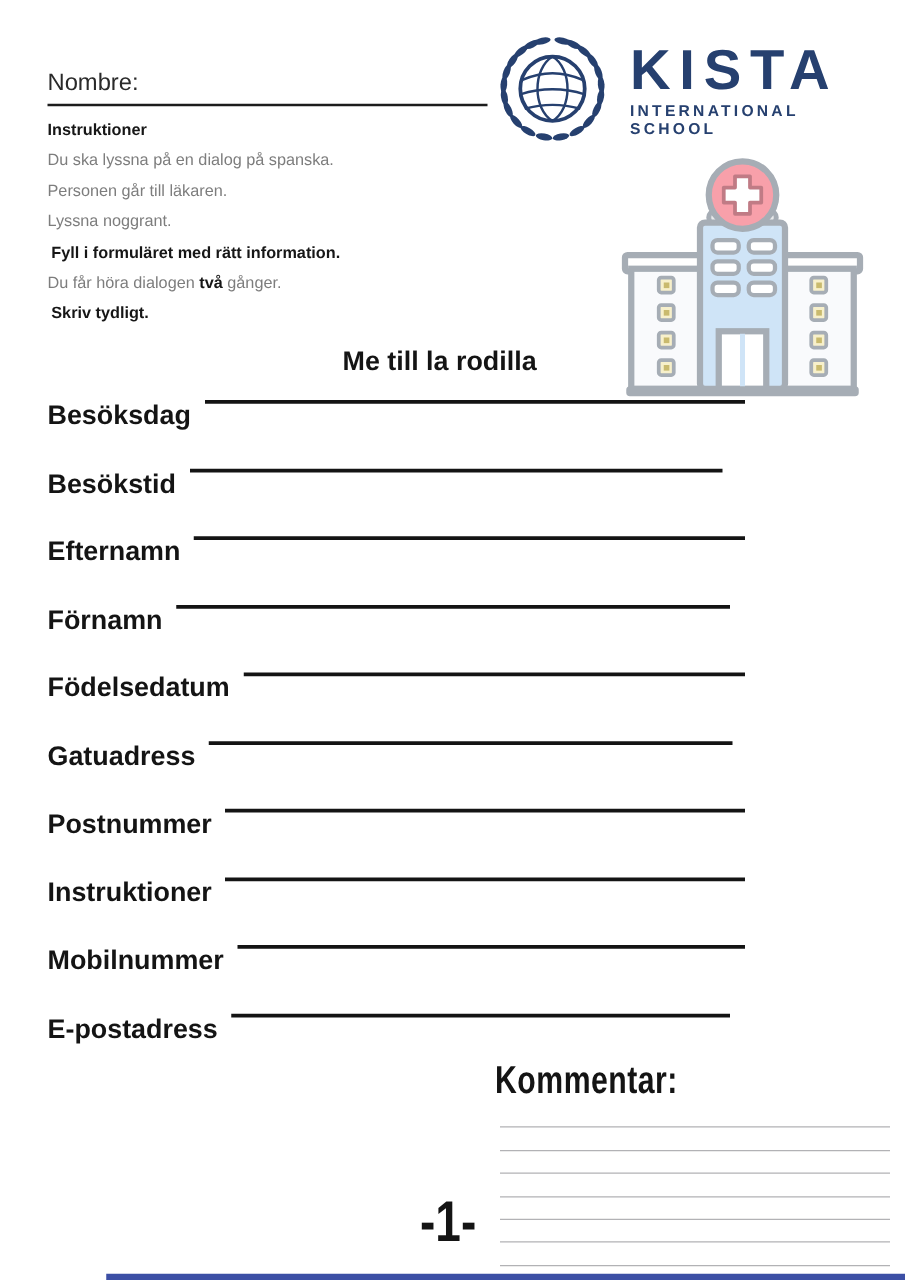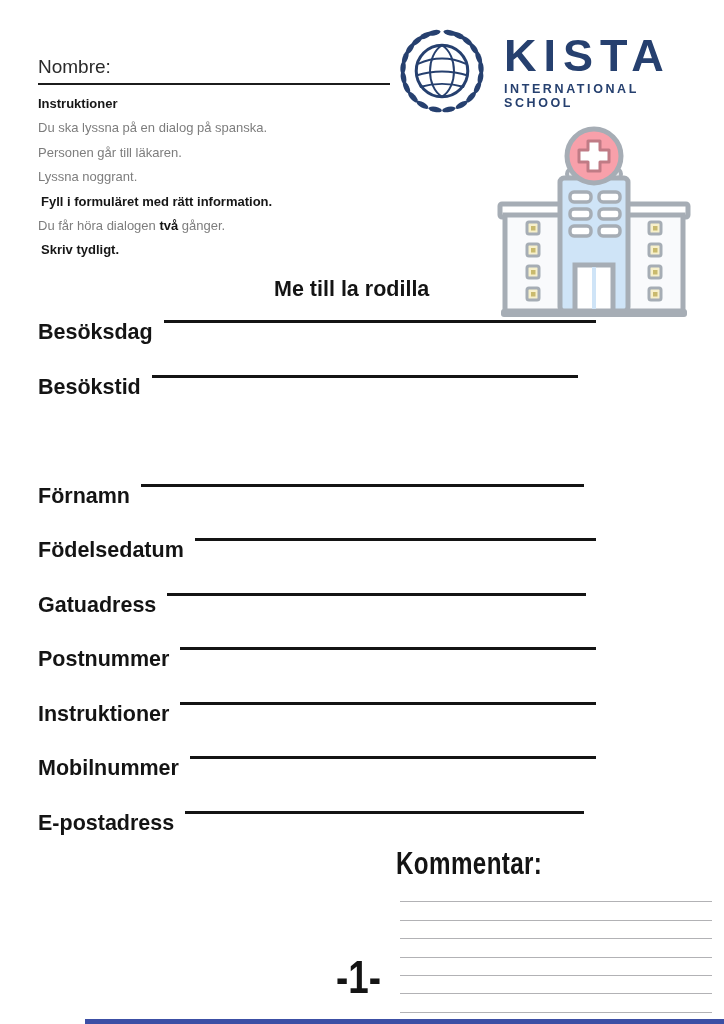--- a/index.html
+++ b/index.html
@@ -155,20 +155,24 @@
   <div class="doc-title">Me till la rodilla</div>
 
   <div class="frow" style="top:320px">
     <span class="flabel">Besöksdag</span>
     <span class="fline"></span>
   </div>
   <div class="frow" style="top:375px">
     <span class="flabel">Besökstid</span>
     <span class="fline" style="margin-right:18px"></span>
   </div>
+  <div class="frow" style="top:429px">
+    <span class="flabel">Efternamn</span>
+    <span class="fline"></span>
+  </div>
   <div class="frow" style="top:484px">
     <span class="flabel">Förnamn</span>
     <span class="fline" style="margin-right:12px"></span>
   </div>
   <div class="frow" style="top:538px">
     <span class="flabel">Födelsedatum</span>
     <span class="fline"></span>
   </div>
   <div class="frow" style="top:593px">
     <span class="flabel">Gatuadress</span>

